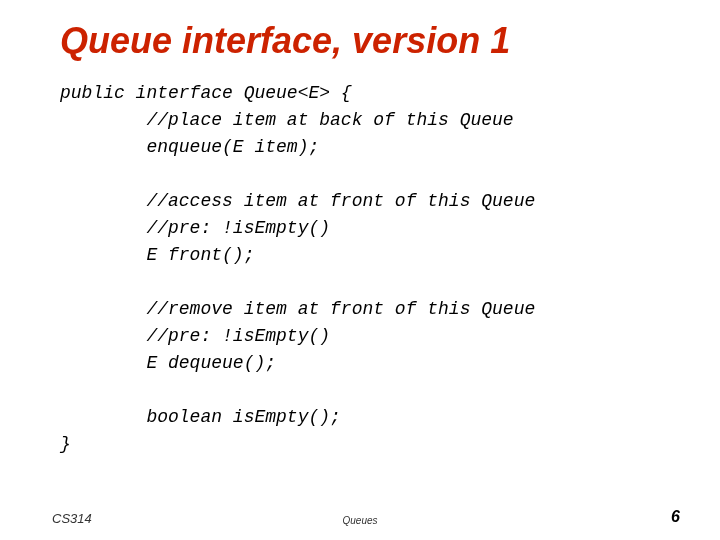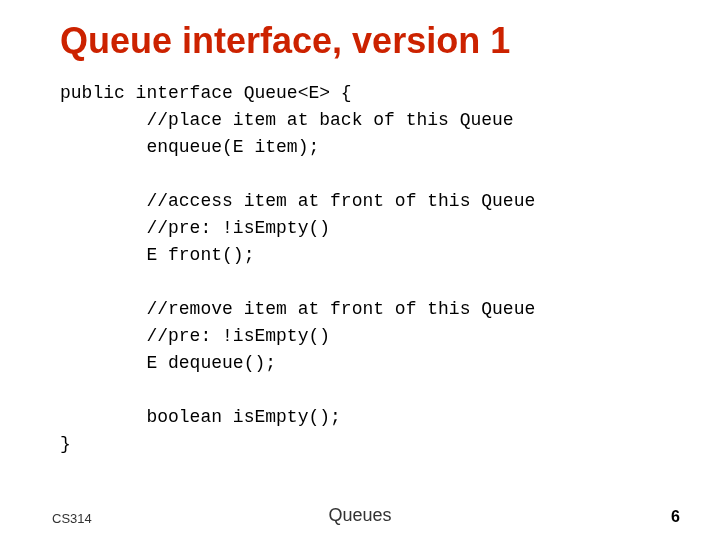--- a/index.html
+++ b/index.html
@@ -16,20 +16,21 @@
       position: relative;
       overflow: hidden;
     }
 
     .slide-container {
       width: 720px;
       height: 540px;
       background: #ffffff;
       position: relative;
       padding: 20px 40px;
+      font-style: italic;
     }
 
     .slide-title {
       font-size: 36px;
       color: #cc2200;
       font-weight: bold;
       margin-bottom: 18px;
       margin-left: 20px;
       font-family: Arial, sans-serif;
     }
@@ -50,21 +51,21 @@
       font-size: 13px;
       color: #333333;
       font-family: Arial, sans-serif;
     }
 
     .footer-center {
       position: absolute;
       bottom: 14px;
       left: 50%;
       transform: translateX(-50%);
-      font-size: 18px;
+      font-size: 10px;
       color: #333333;
       font-family: Arial, sans-serif;
     }
 
     .footer-right {
       position: absolute;
       bottom: 14px;
       right: 40px;
       font-size: 16px;
       font-weight: bold;

